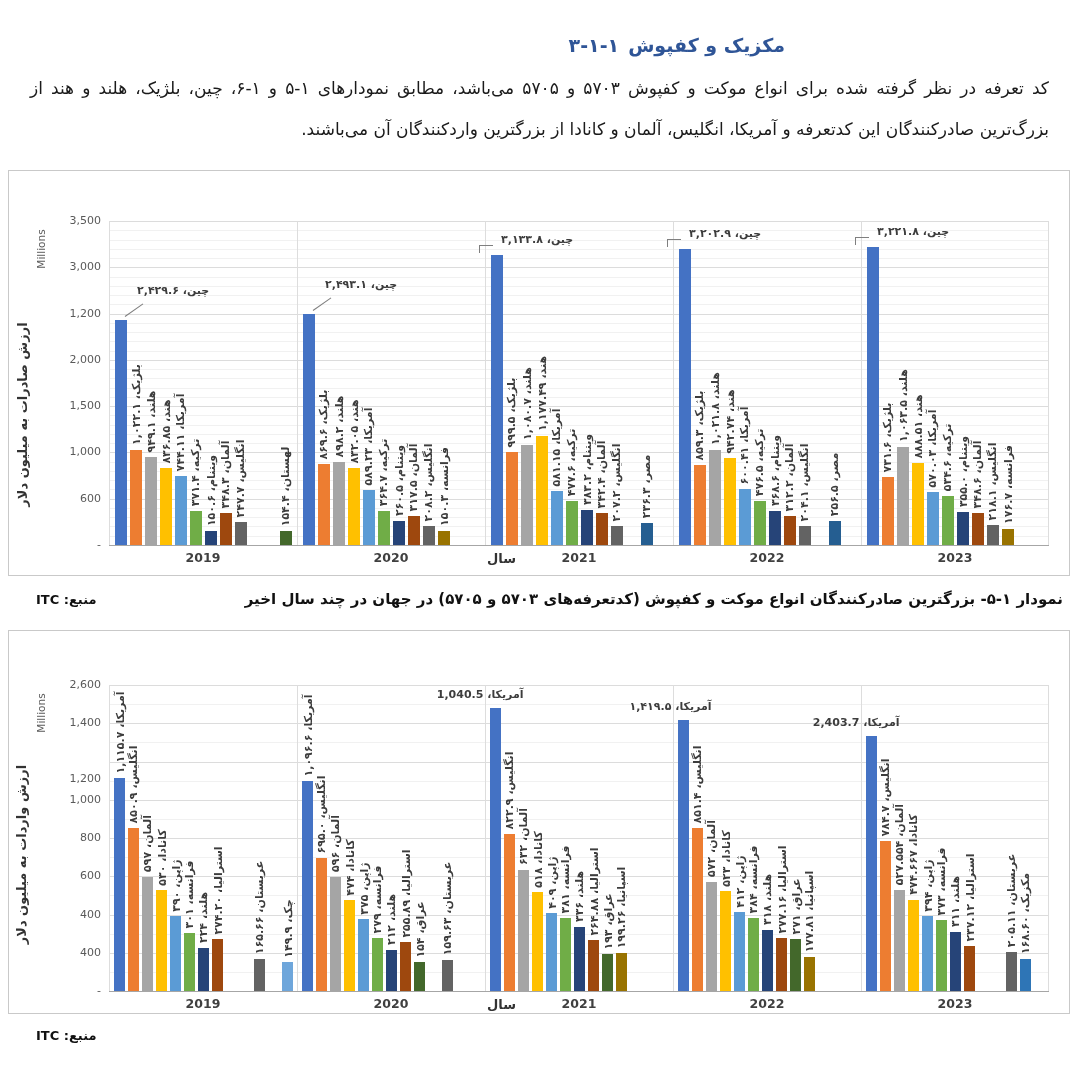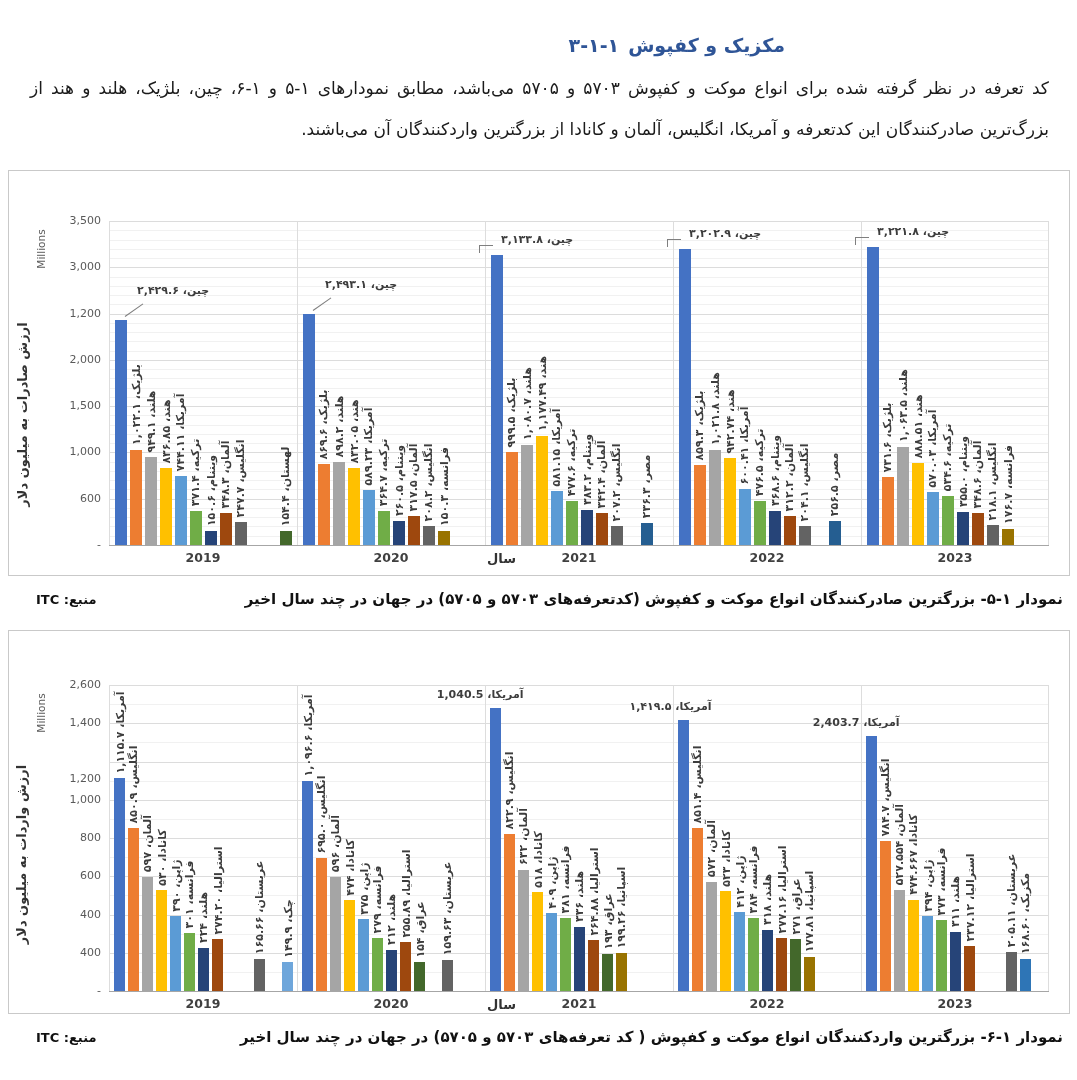--- a/index.html
+++ b/index.html
@@ -378,14 +378,13 @@
     <div class="yearlbl" style="left: 476px; width: 188px; top: 365px;">2021</div>
     <div class="yearlbl" style="left: 664px; width: 188px; top: 365px;">2022</div>
     <div class="yearlbl" style="left: 852px; width: 188px; top: 365px;">2023</div>
   </div>
 
 <div class="cap-row">
   <div class="cap-src">
     <span>منبع:</span>
     <span>ITC</span>
   </div>
-  <div class="cap-text">نمودار ۱-۶- بزرگترین واردکنندگان انواع موکت و کفپوش ( کد تعرفه‌های ۵۷۰۳ و ۵۷۰۵) در جهان در چند سال اخیر</div>
 </div>
 
 </body></html>

